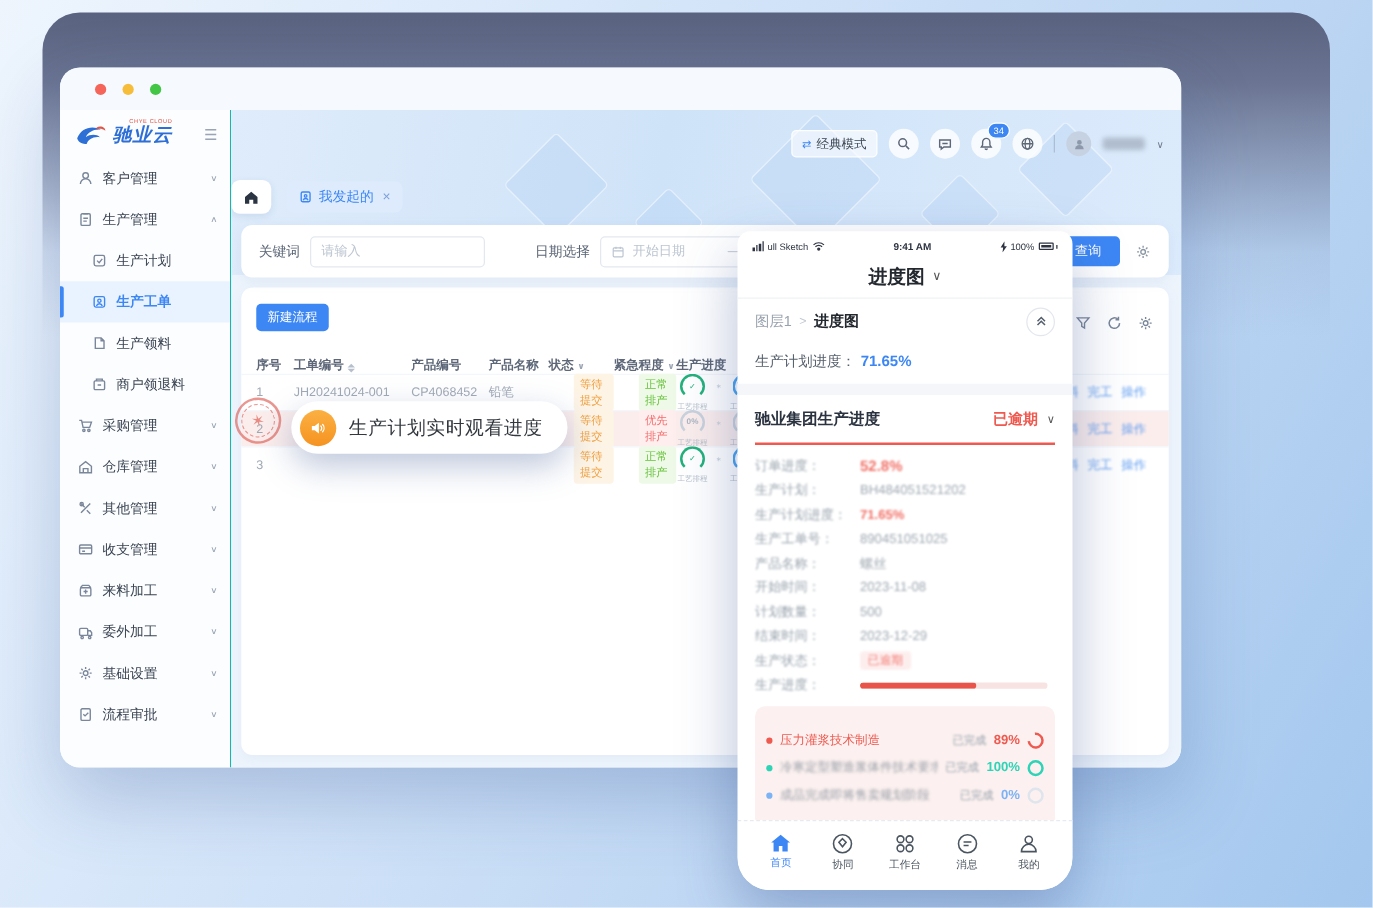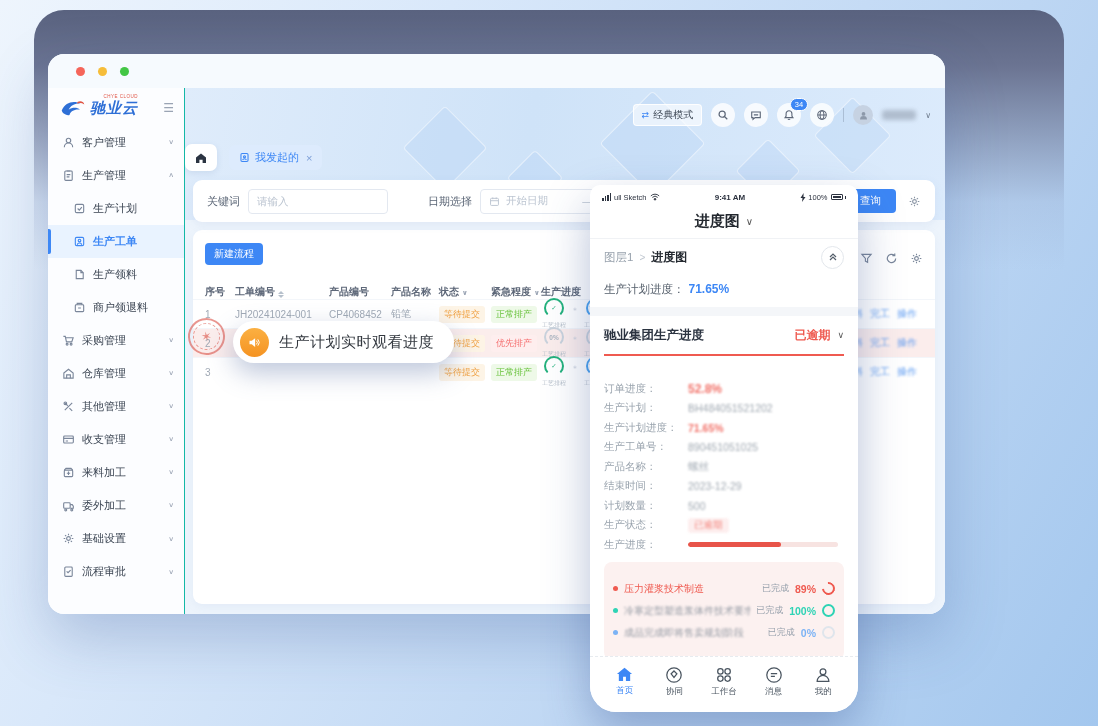--- a/index.html
+++ b/index.html
@@ -90,21 +90,21 @@
   .tr.head { height:26px; border-top:none; color:#5d6778; font-weight:bold;align-items:flex-end; }
   .tr.overdue-row { background:#fbedec; }
   .c-no{width:30px;} .c-order{width:94px;} .c-pno{width:62px;} .c-pname{width:48px;}
   .c-status{width:52px;} .c-urg{width:50px;} .c-prog{width:140px; display:flex; align-items:center; gap:3px;}
   .c-act{ margin-left:auto; width:92px; display:flex; gap:7px; }
   .sort-ico { display:inline-flex; flex-direction:column; gap:1px; margin-left:3px; vertical-align:1px; }
   .sort-ico i { width:0; height:0; border-left:3px solid transparent; border-right:3px solid transparent; }
   .sort-up { border-bottom:3px solid #b6c0cc; } .sort-down { border-top:3px solid #b6c0cc; }
   .hd-caret { font-size:7px; color:#9aa4b4; margin-left:3px; }
   .cell-blur { color:#96a0ad; filter:blur(.6px); opacity:.9; }
-  .badge-tag { display:inline-block; padding:2px 5px; border-radius:3px; font-size:9px; filter:blur(.6px); }
+  .badge-tag { display:inline-block; padding:2px 5px; border-radius:3px; font-size:9px; filter:blur(.6px);margin-left:20px; }
   .tag-wait { color:#f0a040; background:#fdf4e6; }
   .tag-normal { color:#67c23a; background:#eef9e8; }
   .tag-prior { color:#f56c6c; background:#feeeee; }
   .gauge { width:26px; text-align:center; }
   .g-arc { width:20px; height:20px; margin:0 auto; border-radius:50%; border:2.5px solid; border-bottom-color:transparent !important; transform:rotate(0deg); display:flex; align-items:center; justify-content:center; font-size:6.5px; font-weight:bold; }
   .g-green { border-color:#23b17c; color:#23b17c; }
   .g-blue { border-color:#4aa3f0; color:#4aa3f0; }
   .g-gray { border-color:#c9d2dc; color:#aab4c0; }
   .g-cap { font-size:6px; color:#b6bfca; margin-top:1px; filter:blur(.5px); }
   .g-sep { color:#c7d0da; font-size:8px; margin:0 1px 8px; }
@@ -133,21 +133,21 @@
   .p-crumb .parent { color:#98a2ad; } .p-crumb .sep { color:#c0c7d0; margin:0 6px; font-size:10px; }
   .p-crumb .cur { color:#23282f; font-weight:bold; font-size:12px; }
   .collapse-circle { margin-left:auto; width:23px; height:23px; border:1px solid #e3e7ec; border-radius:50%; display:flex; align-items:center; justify-content:center; cursor:pointer; }
   .p-planline { height:28px; display:flex; align-items:center; font-size:11.5px; color:#555f6b; }
   .p-planline b { color:#3d87f5; font-size:12px; margin-left:4px; }
   .p-gap { height:9px; background:#f4f6f9; margin:4px -14px 0; }
   .p-cardhead { height:40px; display:flex; align-items:center; border-bottom:2px solid #ef5a50; }
   .p-cardhead .t { font-size:12.5px; font-weight:bold; color:#2b3340; }
   .p-cardhead .st { margin-left:auto; color:#ef5a50; font-weight:bold; font-size:12px; }
   .p-cardhead .caret { color:#555; font-size:9px; margin-left:7px; }
-  .p-fields { padding-top:23px; }
+  .p-fields { padding-top:7px; }
   .pfield { height:19.5px; display:flex; align-items:center; font-size:10.5px; }
   .plabel { color:#9aa4ae; width:84px; flex:none; filter:blur(.7px); }
   .pval { color:#8f99a4; filter:blur(1px); opacity:.85; }
   .pval.red-b { color:#ef5a50; font-weight:bold; font-size:12px; }
   .pval.red { color:#ef5a50; font-weight:bold; }
   .pval.badge-ov { background:#fdecec; color:#f26b62; padding:1px 6px; border-radius:3px; font-size:9.5px; }
   .pbar-track { width:150px; height:5px; border-radius:3px; background:#f7e3e1; overflow:hidden; }
   .pbar-fill { width:62%; height:100%; background:#e85449; border-radius:3px; }
   .p-process { margin-top:7px; background:#fcf1f0; border-radius:8px; padding:16px 9px; }
   .prow { height:22px; display:flex; align-items:center; gap:6px; font-size:10px; }
@@ -628,26 +628,30 @@
           </div>
         <div class="pfield">
             <span class="plabel">生产工单号：</span>
             <span class="pval">890451051025</span>
           </div>
         <div class="pfield">
             <span class="plabel">产品名称：</span>
             <span class="pval">螺丝</span>
           </div>
         <div class="pfield">
+            <span class="plabel">开始时间：</span>
+            <span class="pval">2023-11-08</span>
+          </div>
+        <div class="pfield">
+            <span class="plabel">计划数量：</span>
+            <span class="pval">500</span>
+          </div>
+        <div class="pfield">
             <span class="plabel">结束时间：</span>
             <span class="pval">2023-12-29</span>
-          </div>
-        <div class="pfield">
-            <span class="plabel">计划数量：</span>
-            <span class="pval">500</span>
           </div>
         <div class="pfield">
             <span class="plabel">生产状态：</span>
             <span class="pval badge-ov">已逾期</span>
           </div>
         <div class="pfield">
             <span class="plabel">生产进度：</span>
             <span class="pbar-track">
               <span class="pbar-fill" style="display:block"></span>
             </span>

